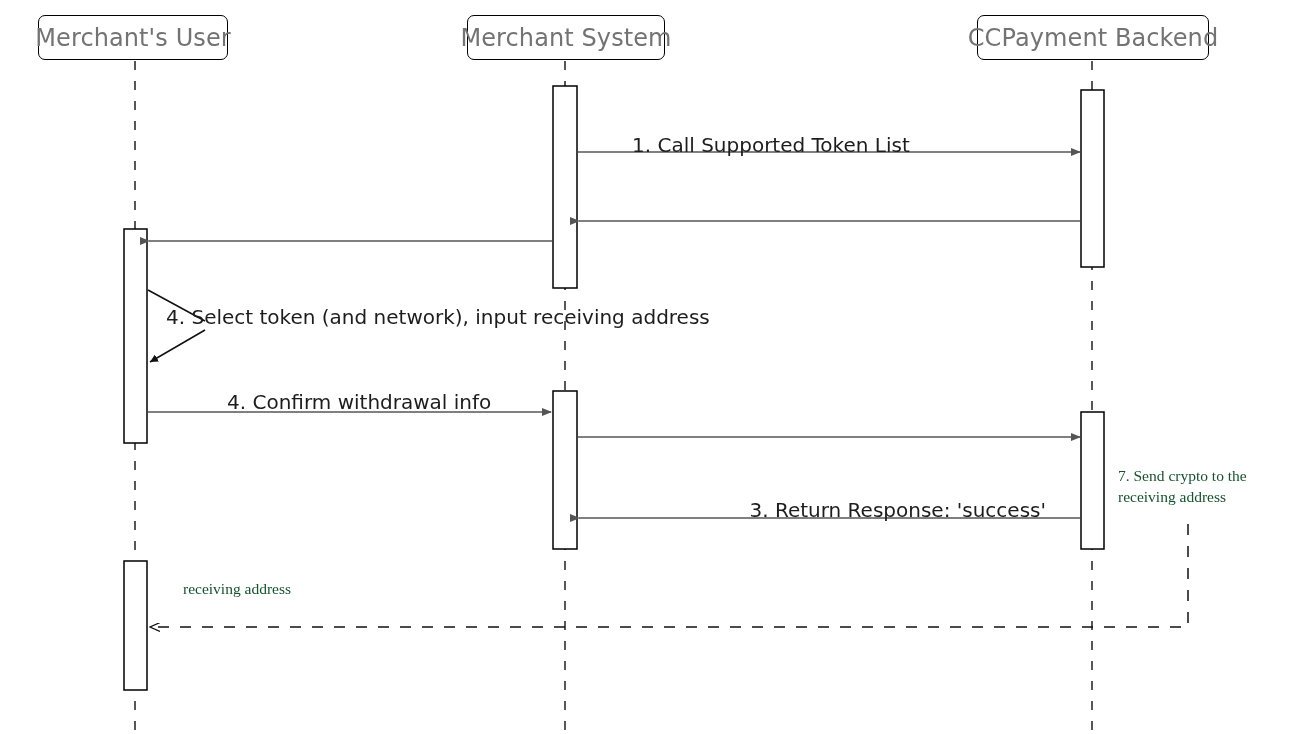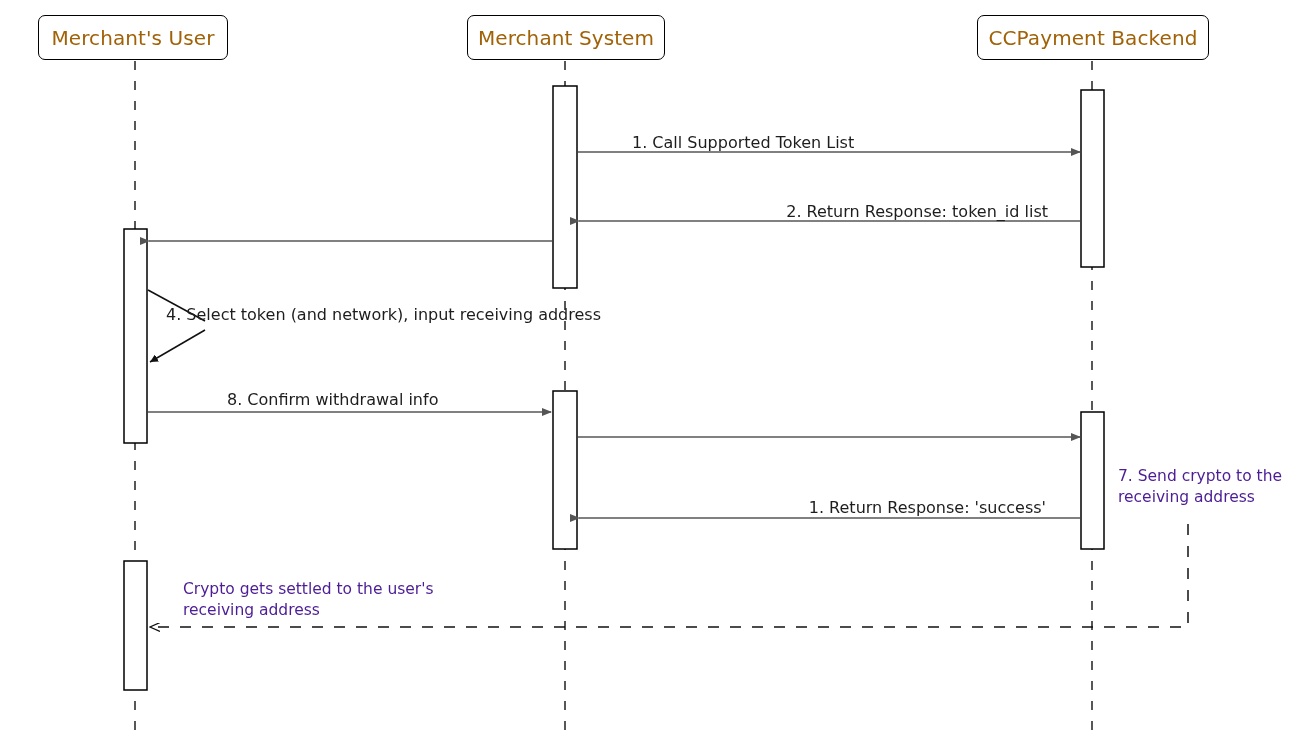--- a/index.html
+++ b/index.html
@@ -31,40 +31,41 @@
     box-sizing: border-box;
     border: 1.6px solid #000000;
     border-radius: 7px;
     background: #ffffff;
     display: flex;
     align-items: center;
     justify-content: center;
     z-index: 5;
   }
   .actor-label {
-    font-size: 20px;
-    color: #a16207;
+    font-size: 24px;
+    color: #737373;
     letter-spacing: 0.1px;
     white-space: nowrap;
     line-height: 1;
   }
   .msg-label {
     position: absolute;
-    font-size: 16px;
+    font-size: 20px;
     color: #1d1d1d;
     white-space: nowrap;
     line-height: 1.35;
     z-index: 6;
   }
   .note-label {
     position: absolute;
     font-size: 15.5px;
-    color: #4c1d95;
+    color: #14532d;
     line-height: 1.35;
     z-index: 6;
+    font-family: Liberation Serif, serif;
   }
 </style>
 </head>
 <body>
 
 <div id="diagram-root">
 
   <svg id="diagram-svg" viewBox="0 0 1303 734" xmlns="http://www.w3.org/2000/svg">
     <defs>
       <marker id="arrowFilled" markerWidth="10" markerHeight="8" refX="9" refY="4" orient="auto" markerUnits="userSpaceOnUse">
@@ -127,33 +128,31 @@
   <div class="actor-box" style="left:467px; top:15px; width:198px; height:45px;">
     <span class="actor-label">Merchant System</span>
   </div>
 
   <div class="actor-box" style="left:977px; top:15px; width:232px; height:45px;">
     <span class="actor-label">CCPayment Backend</span>
   </div>
 
   <div class="msg-label" style="left:632px; top:132px;">1. Call Supported Token List</div>
 
-  <div class="msg-label" style="left:1048px; top:201px; transform:translateX(-100%);">2. Return Response: token_id list</div>
 
 
   <div class="msg-label" style="left:166px; top:304px;">4. Select token (and network), input receiving address</div>
 
-  <div class="msg-label" style="left:227px; top:389px;">8. Confirm withdrawal info</div>
+  <div class="msg-label" style="left:227px; top:389px;">4. Confirm withdrawal info</div>
 
 
-  <div class="msg-label" style="left:1046px; top:497px; transform:translateX(-100%);">1. Return Response: 'success'</div>
+  <div class="msg-label" style="left:1046px; top:497px; transform:translateX(-100%);">3. Return Response: 'success'</div>
 
   <div class="note-label" style="left:1118px; top:466px; width:175px;">
     <div>7. Send crypto to the</div>
     <div>receiving address</div>
   </div>
 
   <div class="note-label" style="left:183px; top:579px; width:300px;">
-    <div>Crypto gets settled to the user's</div>
     <div>receiving address</div>
   </div>
 
 </div>
 
 </body></html>

